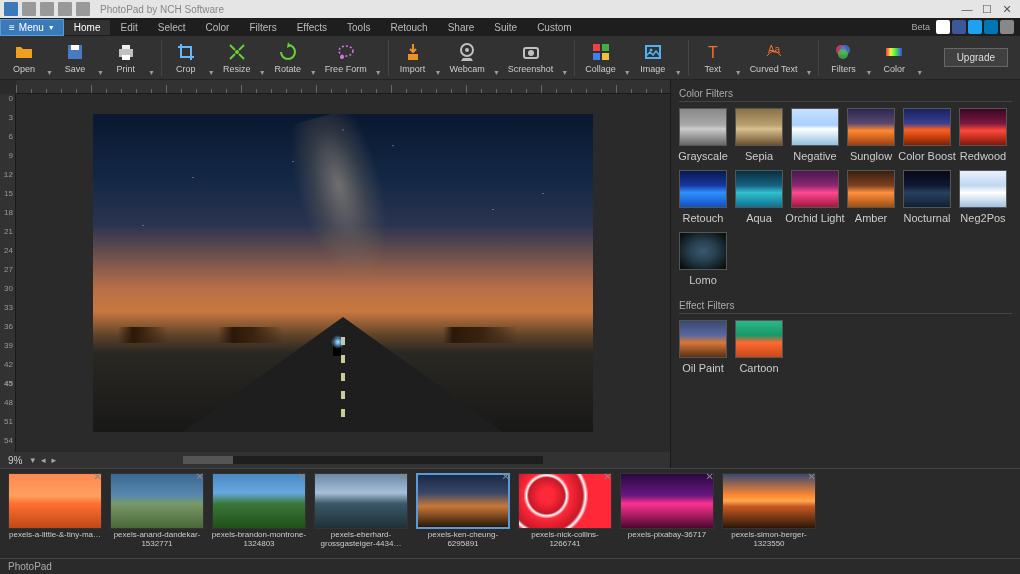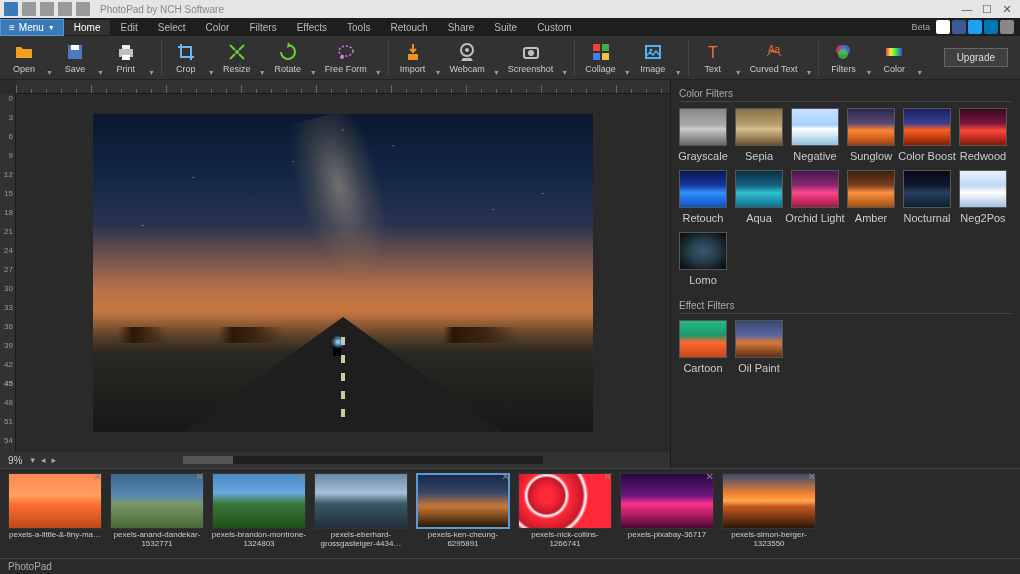--- a/index.html
+++ b/index.html
@@ -521,29 +521,29 @@
           <div class="filter-thumb">
             <div class="ft-base ft-lomo"></div>
           </div>
           <div class="filter-label">Lomo</div>
         </div>
       </div>
     <div class="panel-hdr">Effect Filters</div>
     <div class="filter-grid" id="ef-grid">
         <div class="filter">
           <div class="filter-thumb">
+            <div class="ft-base ft-oil"></div>
+          </div>
+          <div class="filter-label">Oil Paint</div>
+        </div>
+        <div class="filter">
+          <div class="filter-thumb">
             <div class="ft-base ft-cart"></div>
           </div>
           <div class="filter-label">Cartoon</div>
-        </div>
-        <div class="filter">
-          <div class="filter-thumb">
-            <div class="ft-base ft-oil"></div>
-          </div>
-          <div class="filter-label">Oil Paint</div>
         </div>
       </div>
   </div>
 </div>
 
 <div class="filmstrip" id="filmstrip">
     <div class="fitem">
       <div class="x">✕</div>
       <div class="fthumb th0"></div>
       <div class="flabel">pexels-a-little-&amp;-tiny-ma…</div>

